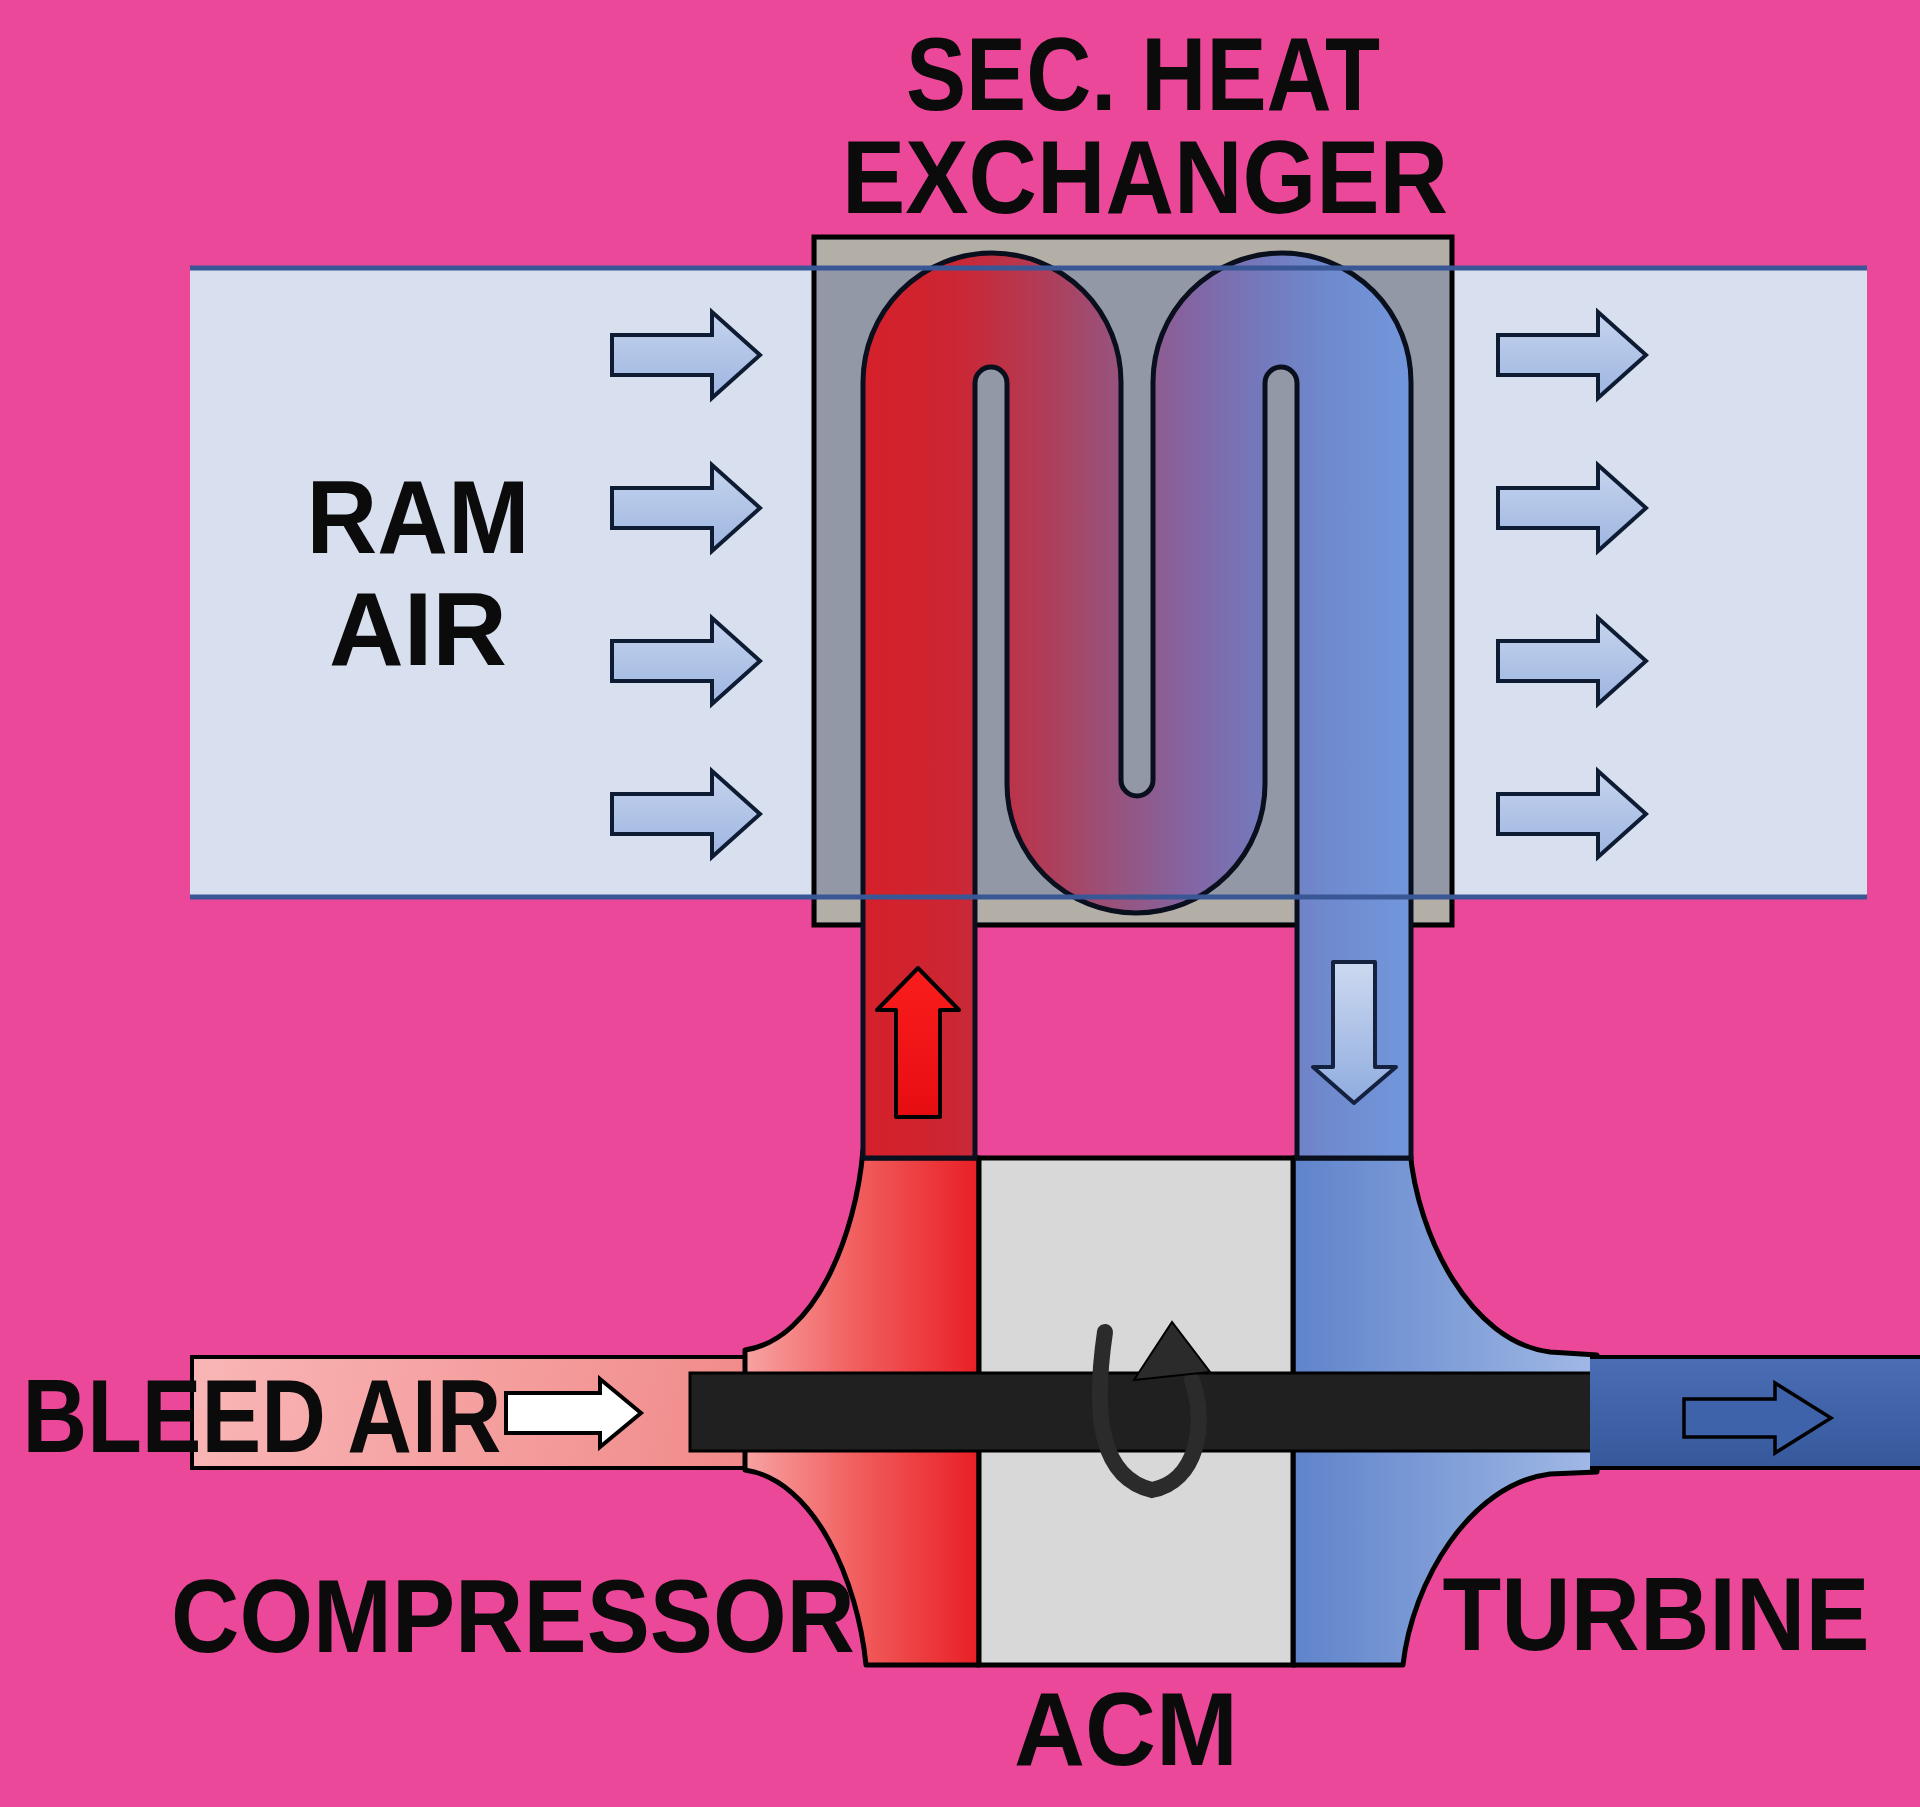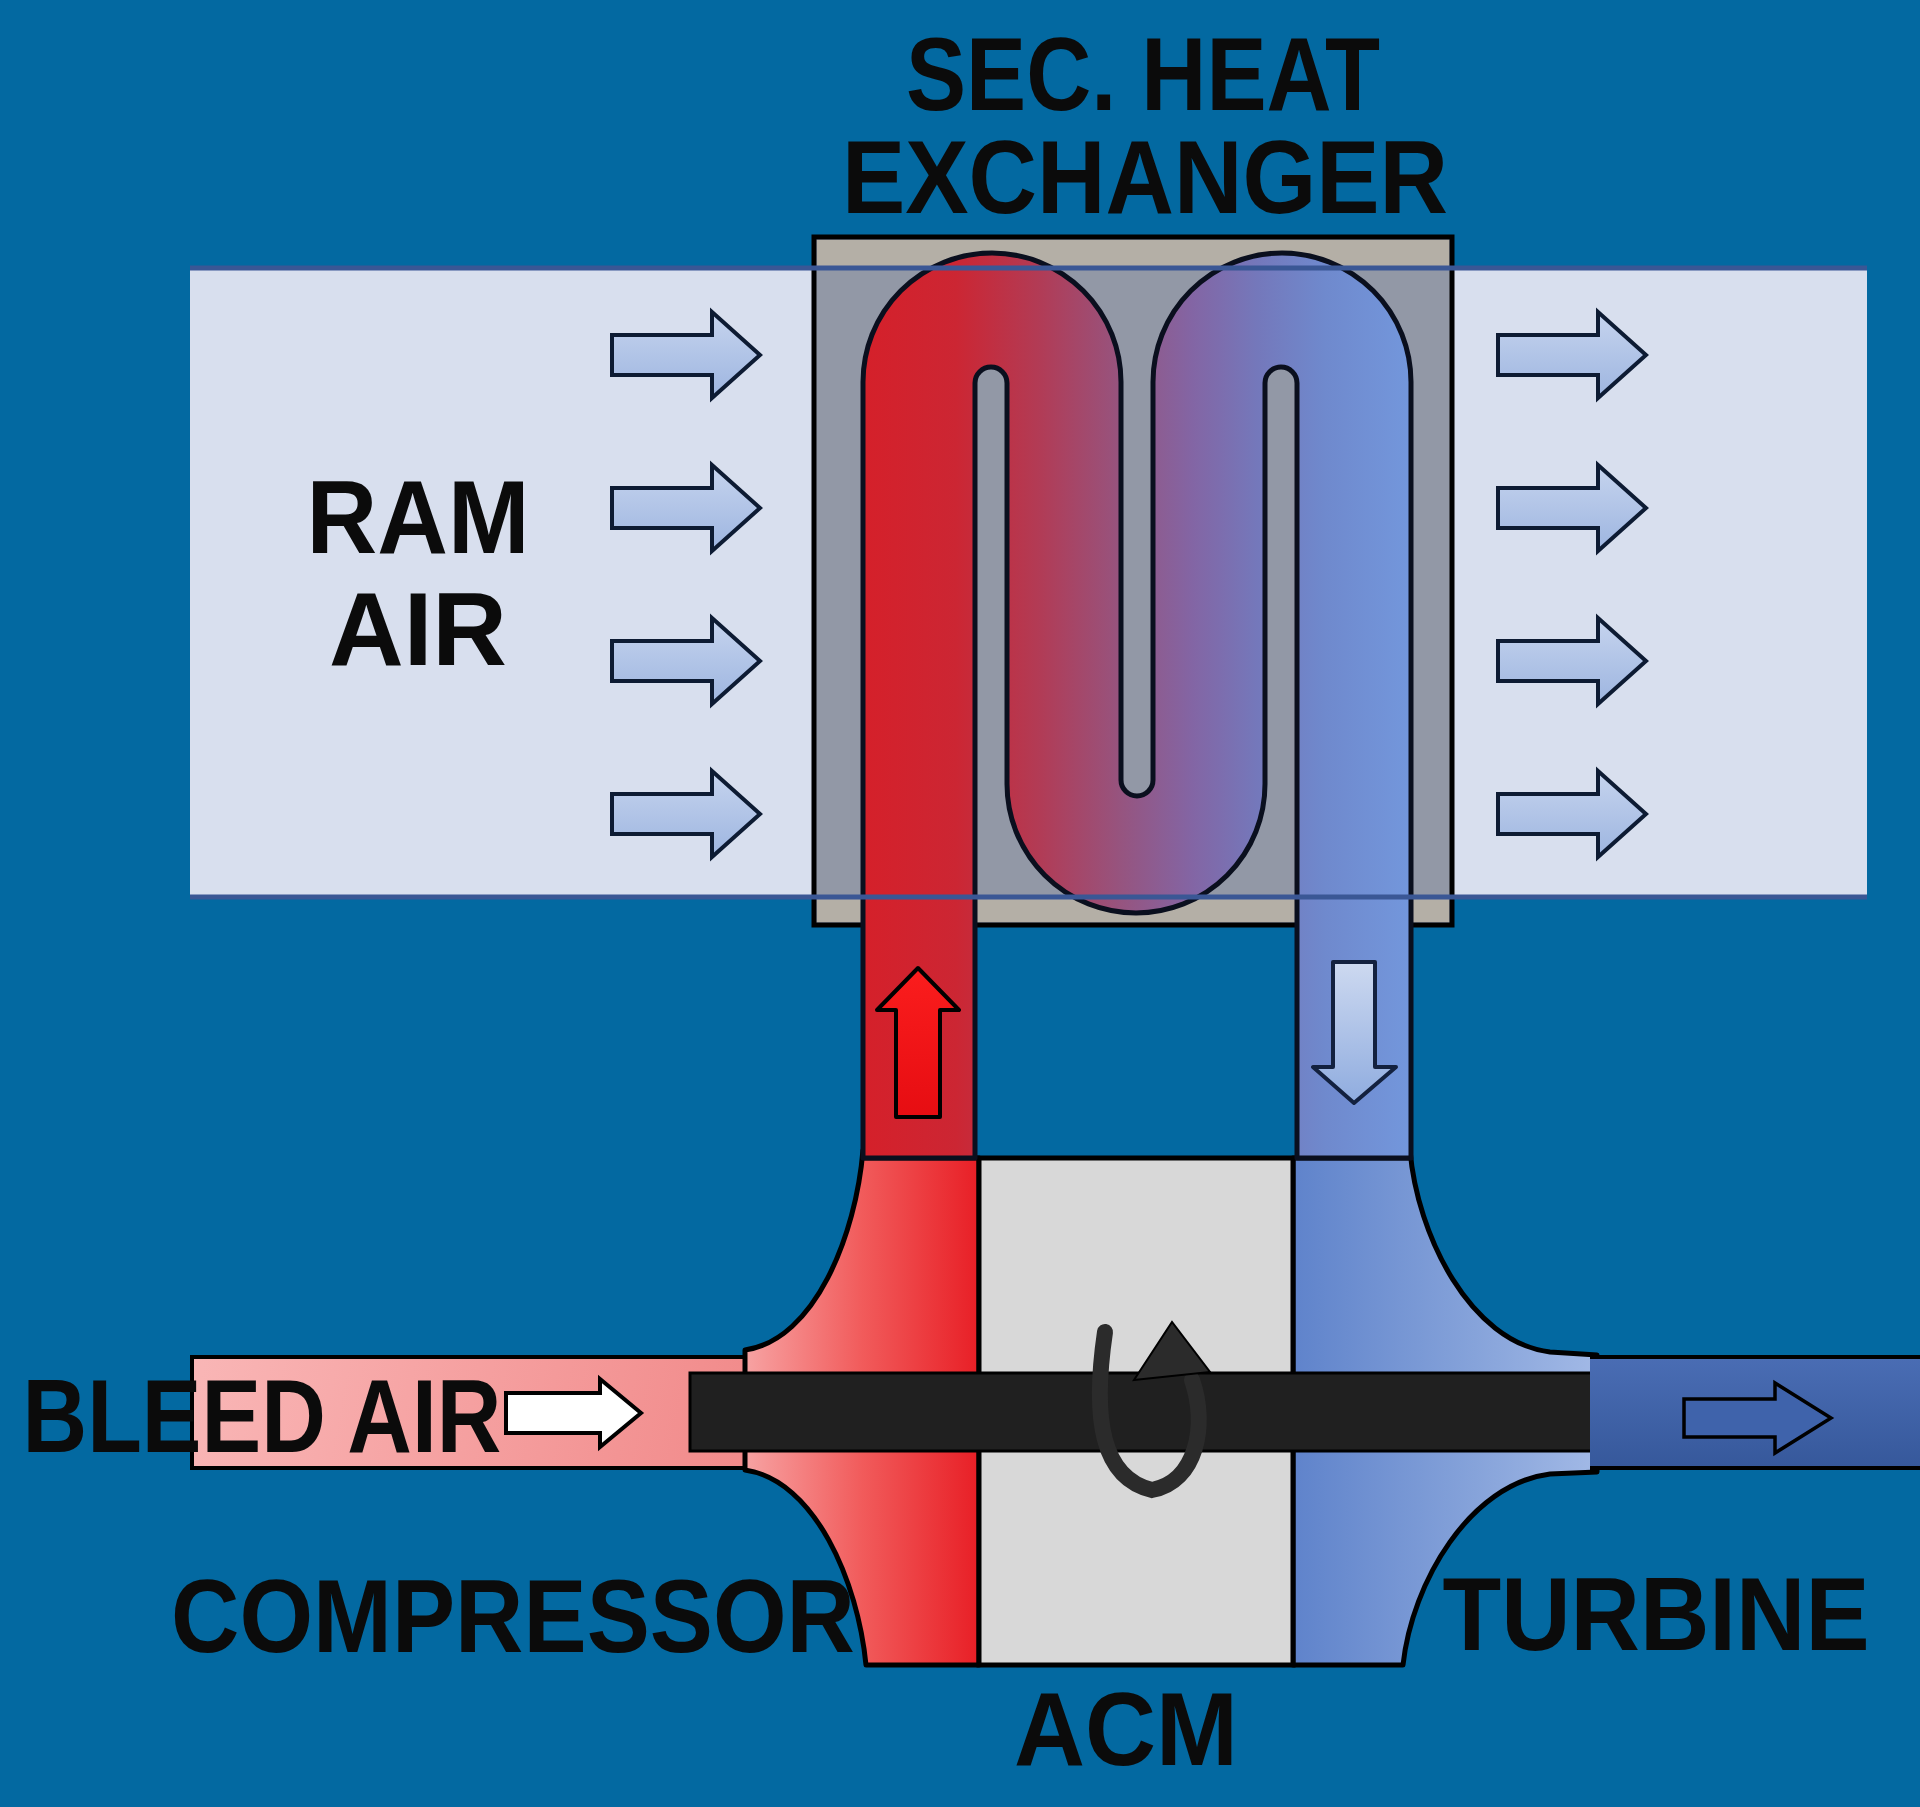--- a/index.html
+++ b/index.html
@@ -1,16 +1,16 @@
 <!DOCTYPE html>
 <html><head>
 <meta charset="utf-8">
 <style>
   html,body{margin:0;padding:0;background:#ffffff;}
-  .stage{width:1920px;height:1807px;position:relative;background:#0369a1;}
+  .stage{width:1920px;height:1807px;position:relative;background:#ec4899;}
   svg{display:block;}
   .lbl{font-family:"Liberation Sans","DejaVu Sans",sans-serif;font-weight:bold;fill:#0b0b0b;}
 </style>
 </head>
 <body>
 
 <div class="stage">
 <svg width="1920" height="1807" viewBox="0 0 1920 1807">
   <defs>
     <linearGradient id="gradTube" gradientUnits="userSpaceOnUse" x1="863" y1="0" x2="1411" y2="0">

